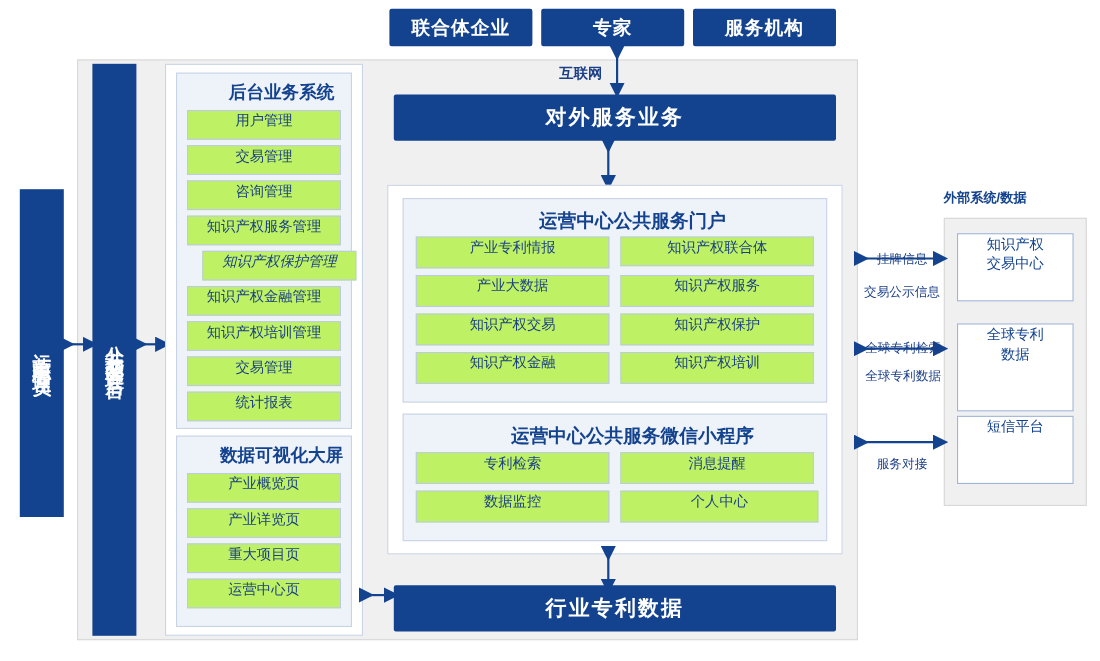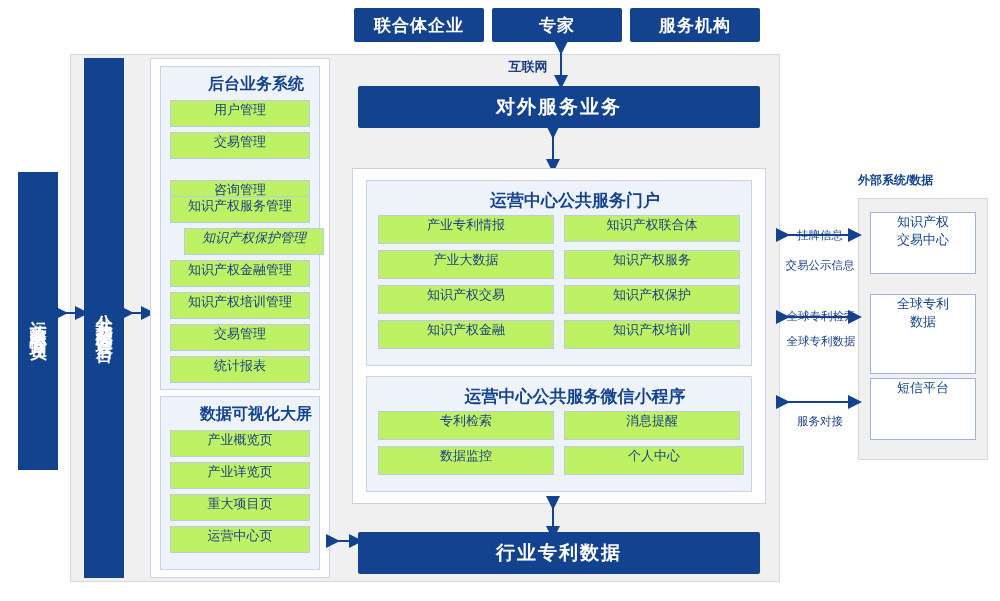--- a/index.html
+++ b/index.html
@@ -100,21 +100,21 @@
 <div class="abs panel-hdr" style="left:160px;top:74px;width:160px;">
   <span>后台业务系统</span>
 </div>
 
 <div class="abs cell" style="left:170px;top:100px;width:140px;height:27px;">
   <span>用户管理</span>
   </div>
 <div class="abs cell" style="left:170px;top:132px;width:140px;height:27px;">
   <span>交易管理</span>
   </div>
-<div class="abs cell" style="left:170px;top:180px;width:140px;height:27px;">
+<div class="abs cell" style="left:170px;top:164px;width:140px;height:27px;">
   <span>咨询管理</span>
   </div>
 <div class="abs cell" style="left:170px;top:196px;width:140px;height:27px;">
   <span>知识产权服务管理</span>
   </div>
 <div class="abs cell" style="left:184px;top:228px;width:140px;height:27px;font-style:italic;">
   <span>知识产权保护管理</span>
   </div>
 <div class="abs cell" style="left:170px;top:260px;width:140px;height:27px;">
   <span>知识产权金融管理</span>

